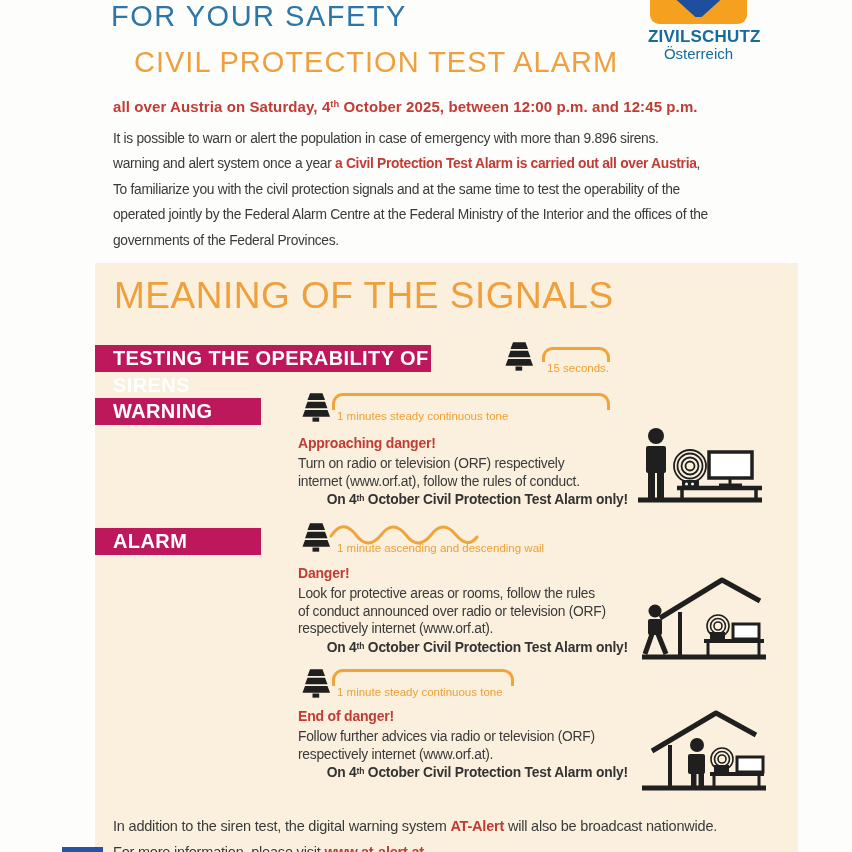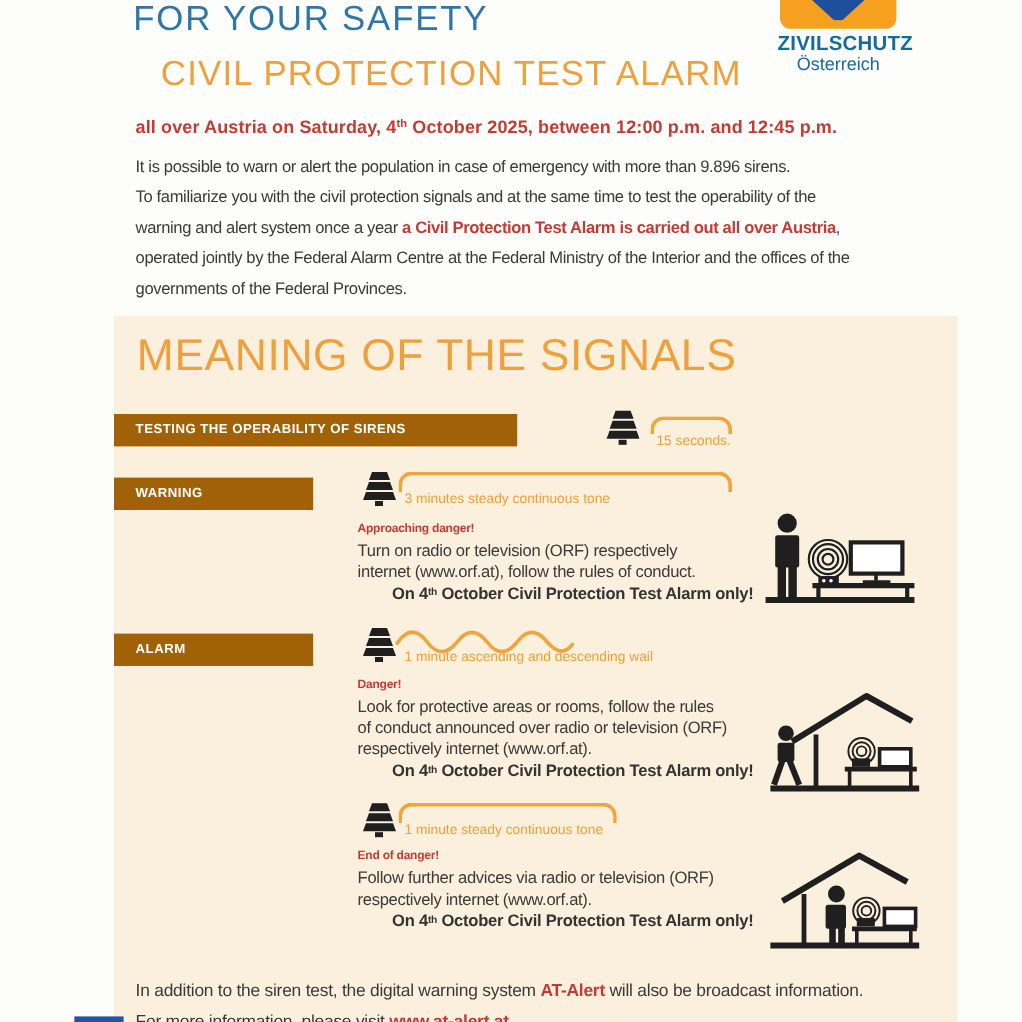--- a/index.html
+++ b/index.html
@@ -27,32 +27,32 @@
   .intro{left:113px;top:126px;width:700px;font-size:13.8px;letter-spacing:-0.3px;line-height:25.4px;color:#3a3a3a;}
   .red-bold{color:#c23b34;font-weight:bold;}
   .sup{font-size:62%;vertical-align:5px;}
   .sup-sm{font-size:62%;vertical-align:3px;}
 
   
   .panel{left:95px;top:263px;width:703px;height:644px;background:#faf0dd;}
   .panel .abs{position:absolute;}
   .section-title{left:19px;top:12px;font-size:37px;color:#efa03c;letter-spacing:0.5px;font-weight:400;}
 
-  .red-banner{background:#a16207;color:#ffffff;font-weight:bold;height:27px;line-height:27px;
-              padding-left:18px;font-size:11px;letter-spacing:0.4px;box-sizing:border-box;}
+  .red-banner{background:#be185d;color:#ffffff;font-weight:bold;height:27px;line-height:27px;
+              padding-left:18px;font-size:20px;letter-spacing:0.4px;box-sizing:border-box;}
   .banner-test{left:0;top:82px;width:336px;}
   .banner-row1{left:0;top:135px;width:166px;}
   .banner-row2{left:0;top:265px;width:166px;}
   .banner-row3{left:0;top:411px;width:166px;}
 
   .bracket{border:3px solid #f0a43c;border-bottom:none;border-radius:11px 11px 0 0;}
   .sig-label{font-size:11.5px;color:#ef9f34;letter-spacing:0px;white-space:nowrap;}
 
   .sig-text{width:330px;}
-  .sig-headline{font-size:10px;font-weight:bold;color:#c23b34;margin-bottom:4px;letter-spacing:-0.2px;}
+  .sig-headline{font-size:14px;font-weight:bold;color:#c23b34;margin-bottom:4px;letter-spacing:-0.2px;}
   .sig-line{font-size:13.8px;letter-spacing:-0.25px;line-height:17.6px;color:#3a3a3a;white-space:nowrap;}
   .sig-bold{font-size:13.8px;letter-spacing:-0.2px;line-height:17.6px;font-weight:bold;color:#333;white-space:nowrap;text-align:right;}
 
   
   .footer-line1{left:113px;top:818px;font-size:14.5px;letter-spacing:-0.2px;color:#3a3a3a;}
   .footer-line2{left:113px;top:844px;font-size:14.5px;letter-spacing:-0.2px;color:#3a3a3a;}
   .blue-mark{left:62px;top:847px;width:41px;height:6px;background:#2355a4;}
 </style>
 </head>
 <body>
@@ -74,43 +74,43 @@
 <div class="abs logo-badge">
   <div class="logo-tri"></div>
 </div>
 <div class="abs logo-name">ZIVILSCHUTZ</div>
 <div class="abs logo-country">Österreich</div>
 
 <div class="abs date-line nowrap"><span>all over Austria on Saturday, 4</span><span class="sup">th</span><span> October 2025, between 12:00 p.m. and 12:45 p.m.</span></div>
 
 <div class="abs intro">
   <div class="nowrap">It is possible to warn or alert the population in case of emergency with more than 9.896 sirens.</div>
+  <div class="nowrap"><span>warning and alert system once a year </span><span class="red-bold">a Civil Protection Test Alarm is carried out all over Austria</span><span>,</span></div>
   <div class="nowrap">To familiarize you with the civil protection signals and at the same time to test the operability of the</div>
-  <div class="nowrap"><span>warning and alert system once a year </span><span class="red-bold">a Civil Protection Test Alarm is carried out all over Austria</span><span>,</span></div>
   <div class="nowrap">operated jointly by the Federal Alarm Centre at the Federal Ministry of the Interior and the offices of the</div>
   <div class="nowrap">governments of the Federal Provinces.</div>
 </div>
 
 <div class="abs panel">
 
   <div class="abs section-title nowrap">MEANING OF THE SIGNALS</div>
 
   <div class="abs red-banner banner-test">TESTING THE OPERABILITY OF SIRENS</div>
   <svg class="abs" style="left:408px;top:78px" width="30" height="31" viewBox="0 0 36 36">
       <use href="#siren"></use>
     </svg>
   <div class="abs bracket" style="left:447px;top:84px;width:62px;height:12px"></div>
   <div class="abs sig-label" style="left:452px;top:99px">15 seconds.</div>
 
   <div class="abs red-banner banner-row1">WARNING</div>
   <svg class="abs" style="left:205px;top:129px" width="30" height="31" viewBox="0 0 36 36">
       <use href="#siren"></use>
     </svg>
   <div class="abs bracket" style="left:237px;top:130px;width:272px;height:14px"></div>
-  <div class="abs sig-label" style="left:242px;top:147px">3 minutes steady continuous tone</div>
+  <div class="abs sig-label" style="left:242px;top:147px">1 minutes steady continuous tone</div>
   <div class="abs sig-text" style="left:203px;top:172px">
     <div class="sig-headline">Approaching danger!</div>
     <div class="sig-line">Turn on radio or television (ORF) respectively</div>
     <div class="sig-line">internet (www.orf.at), follow the rules of conduct.</div>
     <div class="sig-bold"><span>On 4</span><span class="sup-sm">th</span><span> October Civil Protection Test Alarm only!</span></div>
   </div>
   <svg class="abs" style="left:540px;top:163px" width="130" height="78" viewBox="0 0 130 78">
     <line x1="3" y1="74" x2="127" y2="74" stroke="#1f1f1f" stroke-width="5"></line>
     <circle cx="21" cy="10" r="8" fill="#1f1f1f"></circle>
     <rect x="11" y="20" width="20" height="27" rx="2" fill="#1f1f1f"></rect>
@@ -194,17 +194,17 @@
     </g>
     <rect x="74" y="68" width="15" height="7" fill="#1f1f1f"></rect>
     <rect x="97" y="60" width="26" height="15" fill="#ffffff" stroke="#1f1f1f" stroke-width="3"></rect>
     <line x1="70" y1="77" x2="124" y2="77" stroke="#1f1f1f" stroke-width="4"></line>
     <line x1="74" y1="77" x2="74" y2="90" stroke="#1f1f1f" stroke-width="3"></line>
     <line x1="119" y1="77" x2="119" y2="90" stroke="#1f1f1f" stroke-width="3"></line>
   </svg>
 
 </div>
 
-<div class="abs footer-line1 nowrap"><span>In addition to the siren test, the digital warning system </span><span class="red-bold">AT-Alert</span><span> will also be broadcast information.</span></div>
+<div class="abs footer-line1 nowrap"><span>In addition to the siren test, the digital warning system </span><span class="red-bold">AT-Alert</span><span> will also be broadcast nationwide.</span></div>
 
 <div class="abs footer-line2 nowrap"><span>For more information, please visit </span><span class="red-bold">www.at-alert.at</span></div>
 
 <div class="abs blue-mark"></div>
 
 </body></html>

